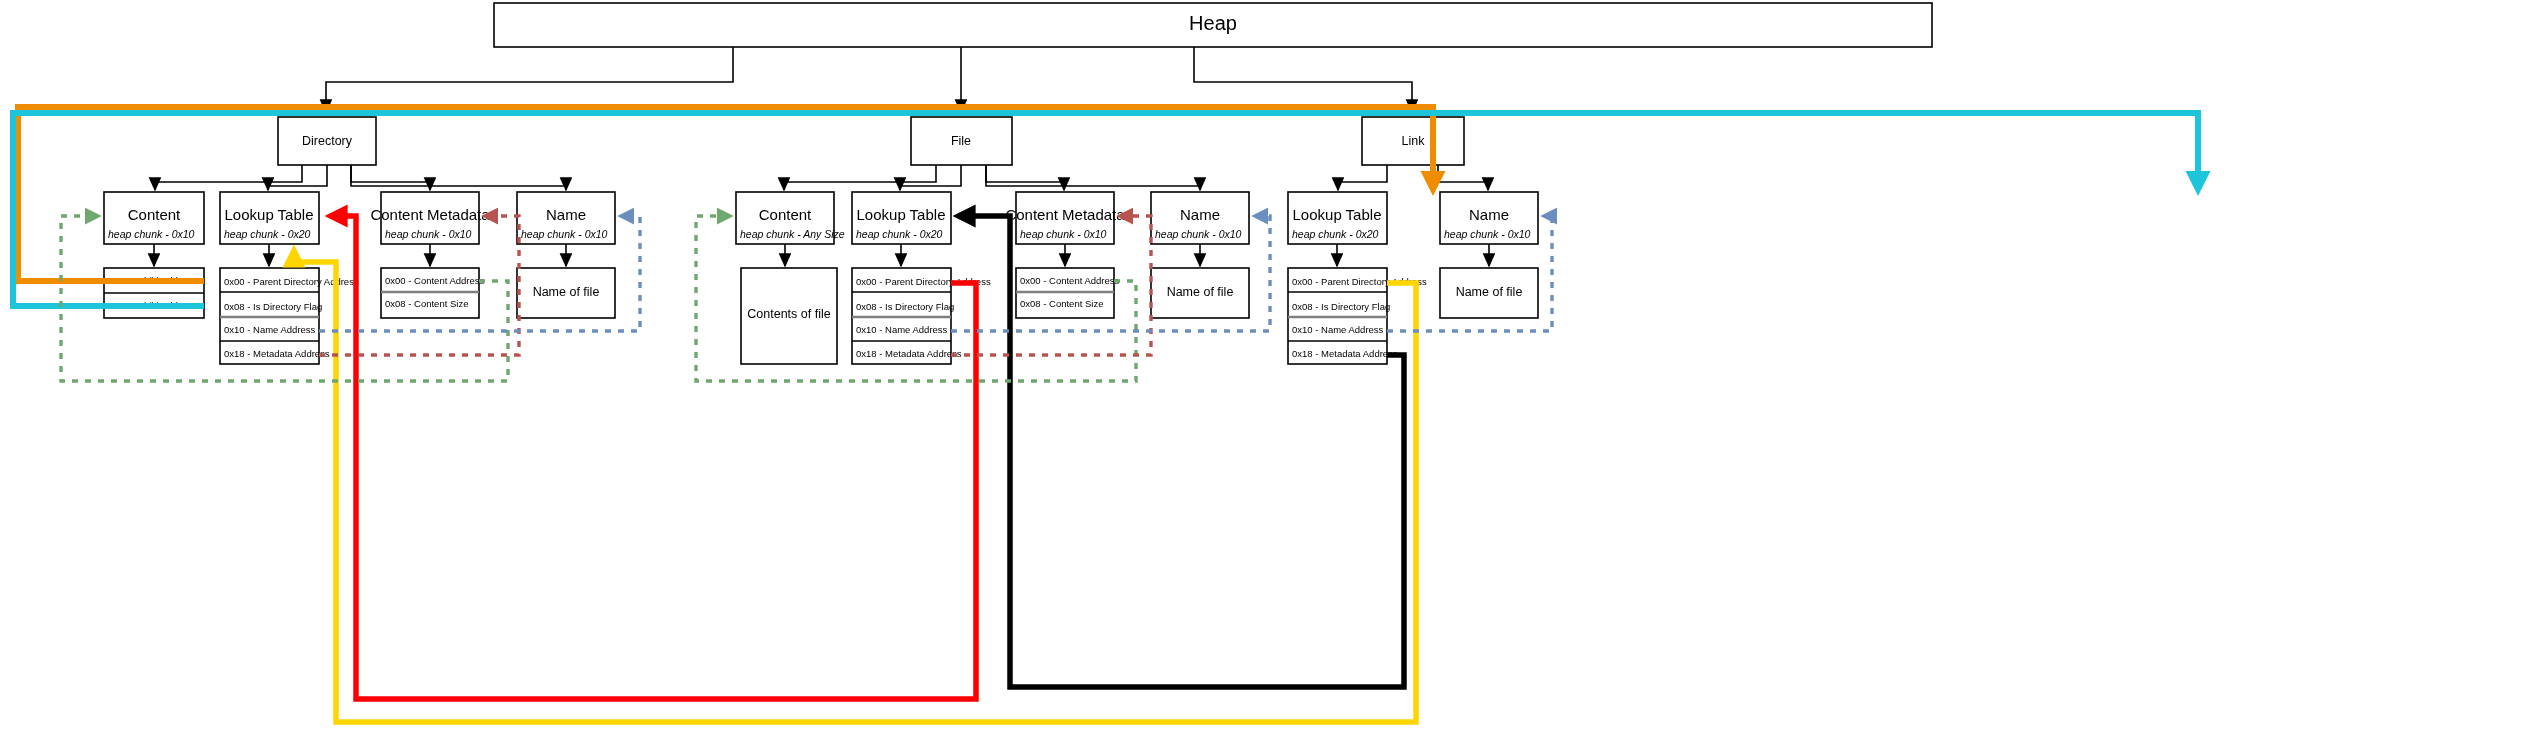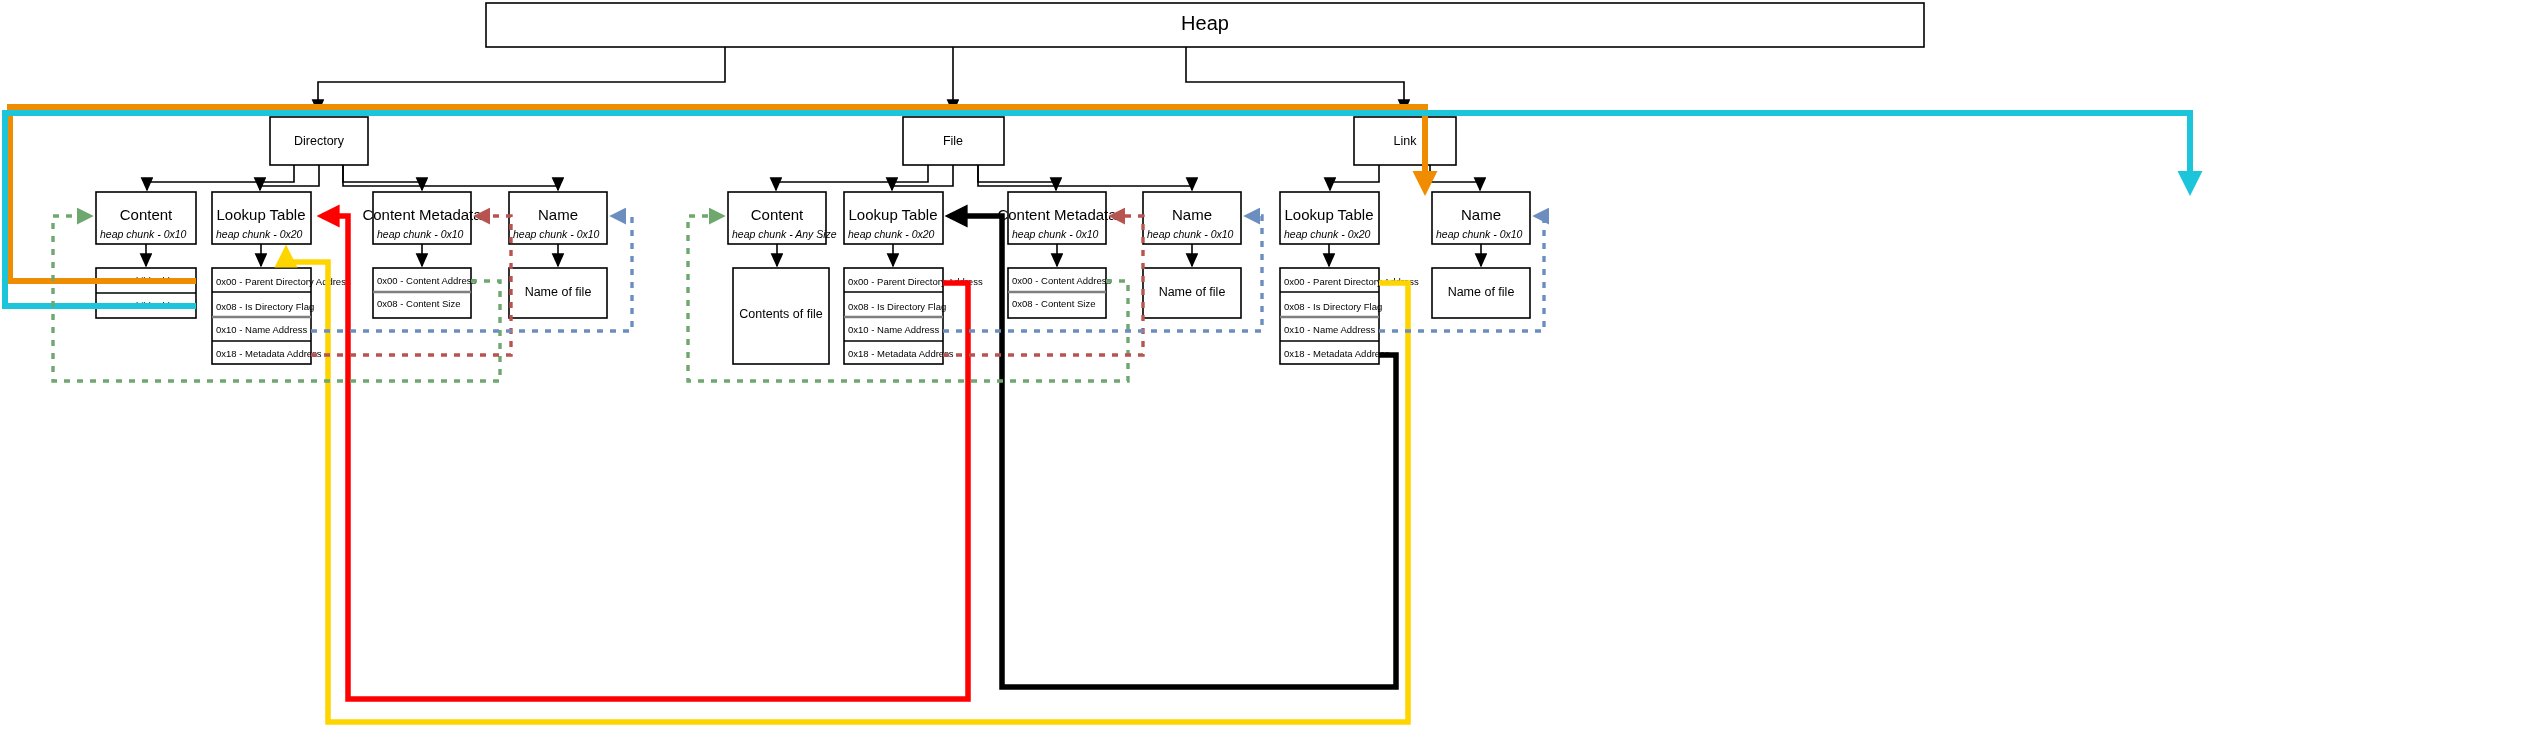--- a/index.html
+++ b/index.html
@@ -1,17 +1,17 @@
 <!DOCTYPE html>
 <html><head>
 <meta charset="utf-8">
 <style>
   html,body{margin:0;padding:0;background:#ffffff;}
   body{width:2546px;height:732px;overflow:hidden;font-family:"Liberation Sans",sans-serif;}
-  #diagram{position:relative;width:2350px;height:732px;}
+  #diagram{position:relative;width:2350px;height:732px;margin-left:8px;}
   svg{display:block;}
   .box{fill:#ffffff;stroke:#000000;stroke-width:1.6;}
   .divider{stroke:#000000;stroke-width:1.4;}
   .divider-grey{stroke:#7f7f7f;stroke-width:2.4;}
   .conn{stroke:#000000;stroke-width:1.6;fill:none;}
   .t-title{font-family:"Liberation Sans",sans-serif;font-size:15px;fill:#000;text-anchor:middle;}
   .t-chunk{font-family:"Liberation Sans",sans-serif;font-size:10.5px;font-style:italic;fill:#000;text-anchor:start;}
   .t-field{font-family:"Liberation Sans",sans-serif;font-size:9.5px;fill:#000;text-anchor:start;}
   .t-center{font-family:"Liberation Sans",sans-serif;font-size:12.5px;fill:#000;text-anchor:middle;}
   .t-heap{font-family:"Liberation Sans",sans-serif;font-size:20px;fill:#000;text-anchor:middle;}

